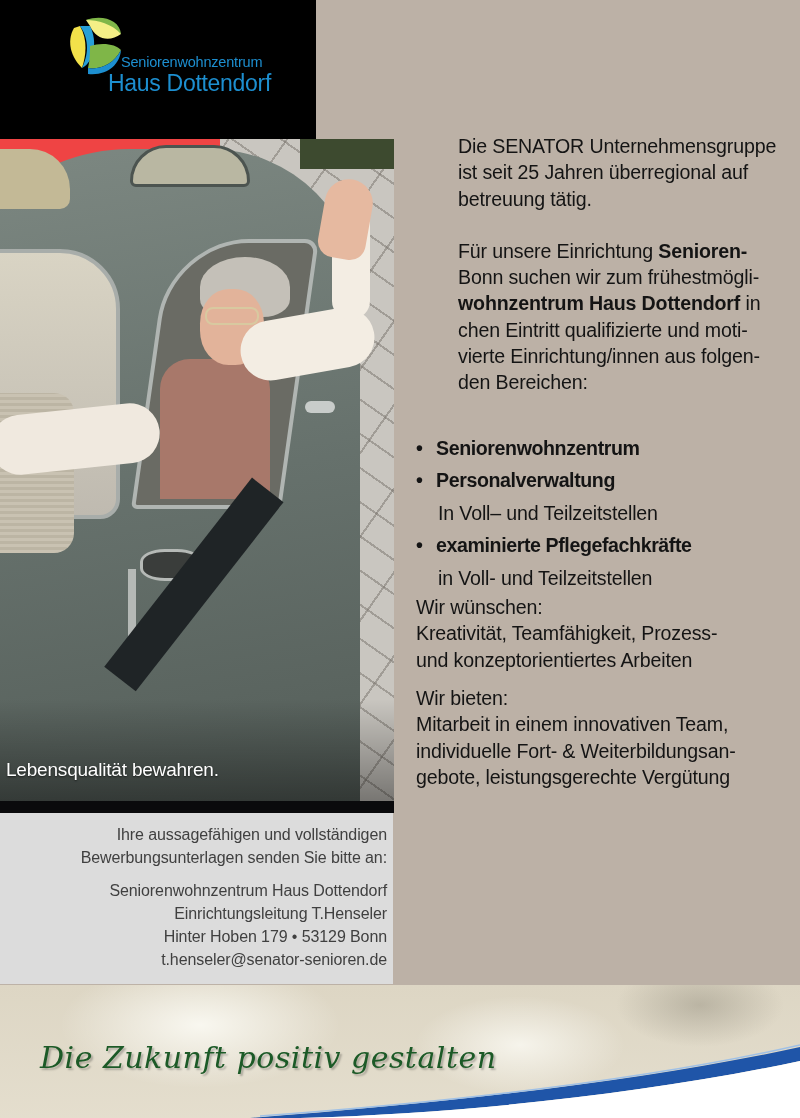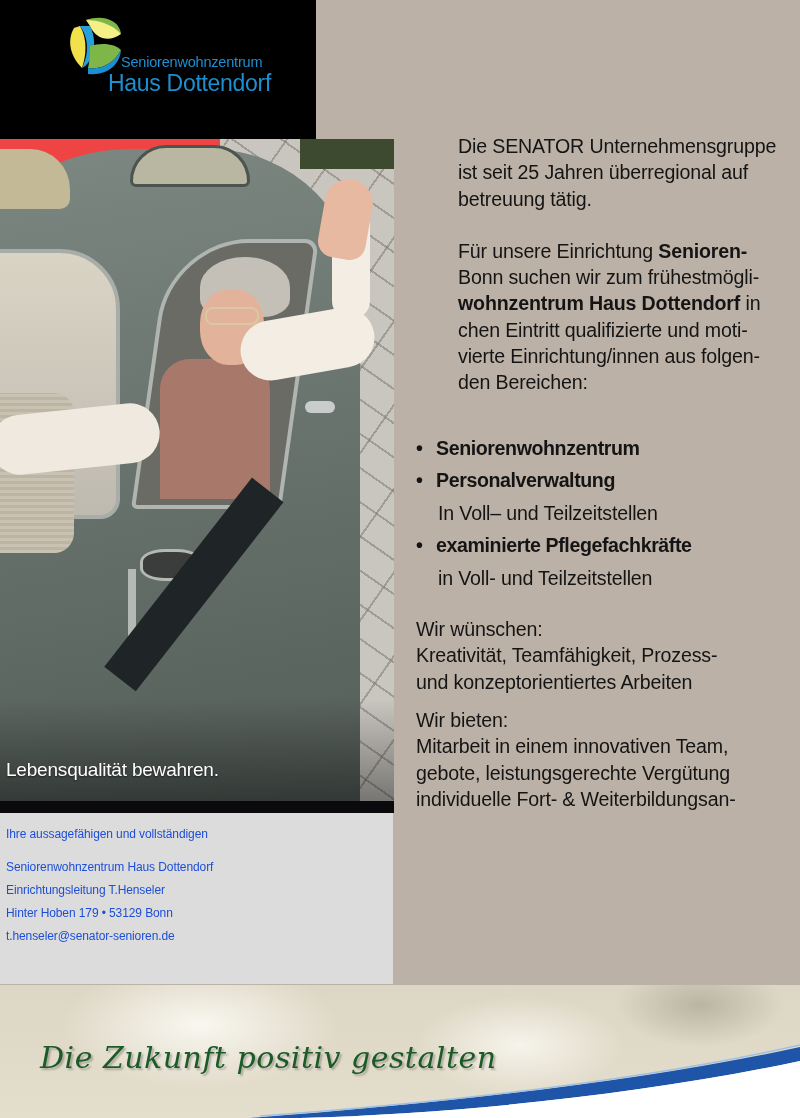--- a/index.html
+++ b/index.html
@@ -40,33 +40,33 @@
   .mirror { position: absolute; left: 140px; top: 410px; width: 62px; height: 32px; background: #3a3d3b; border-radius: 40%; border: 3px solid #b5b9b6; }
   .mirror-arm { position: absolute; left: 128px; top: 430px; width: 8px; height: 70px; background: #b5b9b6; }
   .handle { position: absolute; left: 305px; top: 262px; width: 30px; height: 12px; background: #c8ccca; border-radius: 6px; }
   .running-board { position: absolute; left: 120px; top: 520px; width: 240px; height: 40px; background: #1f2426; transform: rotate(-52deg); transform-origin: left; }
   .photo-shade { position: absolute; left: 0; top: 560px; width: 394px; height: 114px; background: linear-gradient(180deg, rgba(0,0,0,0), rgba(0,0,0,0.45)); }
   .photo-bottom-bar { position: absolute; left: 0; top: 662px; width: 394px; height: 12px; background: #0a0a0c; }
   .photo-caption { position: absolute; left: 6px; top: 620px; font-size: 19px; color: #ffffff; letter-spacing: -0.2px; text-shadow: 0 1px 2px rgba(0,0,0,0.6); }
 
   
   .contact-box { position: absolute; left: 0; top: 813px; width: 393px; height: 171px; background: #dcdcdc; padding: 10px 6px; }
-  .contact-line { font-size: 12px; line-height: 23px; color: #1d4ed8; letter-spacing: -0.1px; white-space: nowrap; }
+  .contact-line { font-size: 16px; line-height: 23px; color: #404040; letter-spacing: -0.1px; white-space: nowrap; text-align: right; }
   .contact-gap { height: 10px; }
 
   
   .content { position: absolute; left: 416px; top: 133px; width: 380px; font-size: 19.6px; line-height: 26.3px; color: #141414; letter-spacing: -0.15px; }
   .para { margin-bottom: 26px; margin-left: 42px; }
   .content b { font-weight: bold; }
   .bullets { margin-top: 36px; }
   .bullet-row { display: flex; line-height: 32.5px; }
   .bullet-dot { width: 20px; font-weight: bold; }
   .bullet-label { font-weight: bold; letter-spacing: -0.4px; }
   .bullet-sub { padding-left: 22px; line-height: 32.5px; }
-  .wish { margin-top: 22px; }
+  .wish { }
   .offer { margin-top: 12px; }
   .line { white-space: nowrap; }
 
   
   .band { position: absolute; left: 0; top: 985px; width: 800px; height: 171px; overflow: hidden;
     background:
       radial-gradient(ellipse 200px 90px at 200px 40px, rgba(255,255,250,0.8), transparent 70%),
       radial-gradient(ellipse 150px 70px at 520px 60px, rgba(255,255,250,0.7), transparent 70%),
       radial-gradient(ellipse 120px 60px at 700px 20px, rgba(120,115,100,0.35), transparent 70%),
       linear-gradient(180deg, #ddd6c4, #e6e0d0); }
@@ -113,20 +113,21 @@
   <div class="mirror-arm"></div>
   <div class="mirror"></div>
   <div class="running-board"></div>
   <div class="photo-shade"></div>
   <div class="photo-bottom-bar"></div>
   <div class="photo-caption">Lebensqualität bewahren.</div>
 </div>
 
 <div class="contact-box">
   <div class="contact-line">Ihre aussagefähigen und vollständigen</div>
+  <div class="contact-line">Bewerbungsunterlagen senden Sie bitte an:</div>
   <div class="contact-gap"></div>
   <div class="contact-line">Seniorenwohnzentrum Haus Dottendorf</div>
   <div class="contact-line">Einrichtungsleitung T.Henseler</div>
   <div class="contact-line">Hinter Hoben 179 • 53129 Bonn</div>
   <div class="contact-line">t.henseler@senator-senioren.de</div>
 </div>
 
 <div class="content">
   <div class="para">
     <div class="line">Die SENATOR Unternehmensgruppe</div>
@@ -162,22 +163,22 @@
 
   <div class="wish">
     <div class="line">Wir wünschen:</div>
     <div class="line">Kreativität, Teamfähigkeit, Prozess-</div>
     <div class="line">und konzeptorientiertes Arbeiten</div>
   </div>
 
   <div class="offer">
     <div class="line">Wir bieten:</div>
     <div class="line">Mitarbeit in einem innovativen Team,</div>
+    <div class="line">individuelle Fort- &amp; Weiterbildungsan-</div>
     <div class="line">gebote, leistungsgerechte Vergütung</div>
-    <div class="line">individuelle Fort- &amp; Weiterbildungsan-</div>
   </div>
 </div>
 
 <div class="band">
   <svg class="band-swoosh" viewBox="0 0 800 133" preserveAspectRatio="none">
     <path d="M250 133 C450 118 650 95 800 62 L800 76 C650 108 470 128 300 133 Z" fill="#1f55a8"></path>
     <path d="M300 133 C470 128 650 108 800 76 L800 133 Z" fill="#ffffff"></path>
     <path d="M260 131 C450 117 650 94 800 60" stroke="#9fc0e6" stroke-width="1.5" fill="none"></path>
   </svg>
   <div class="slogan">Die Zukunft positiv gestalten</div>

